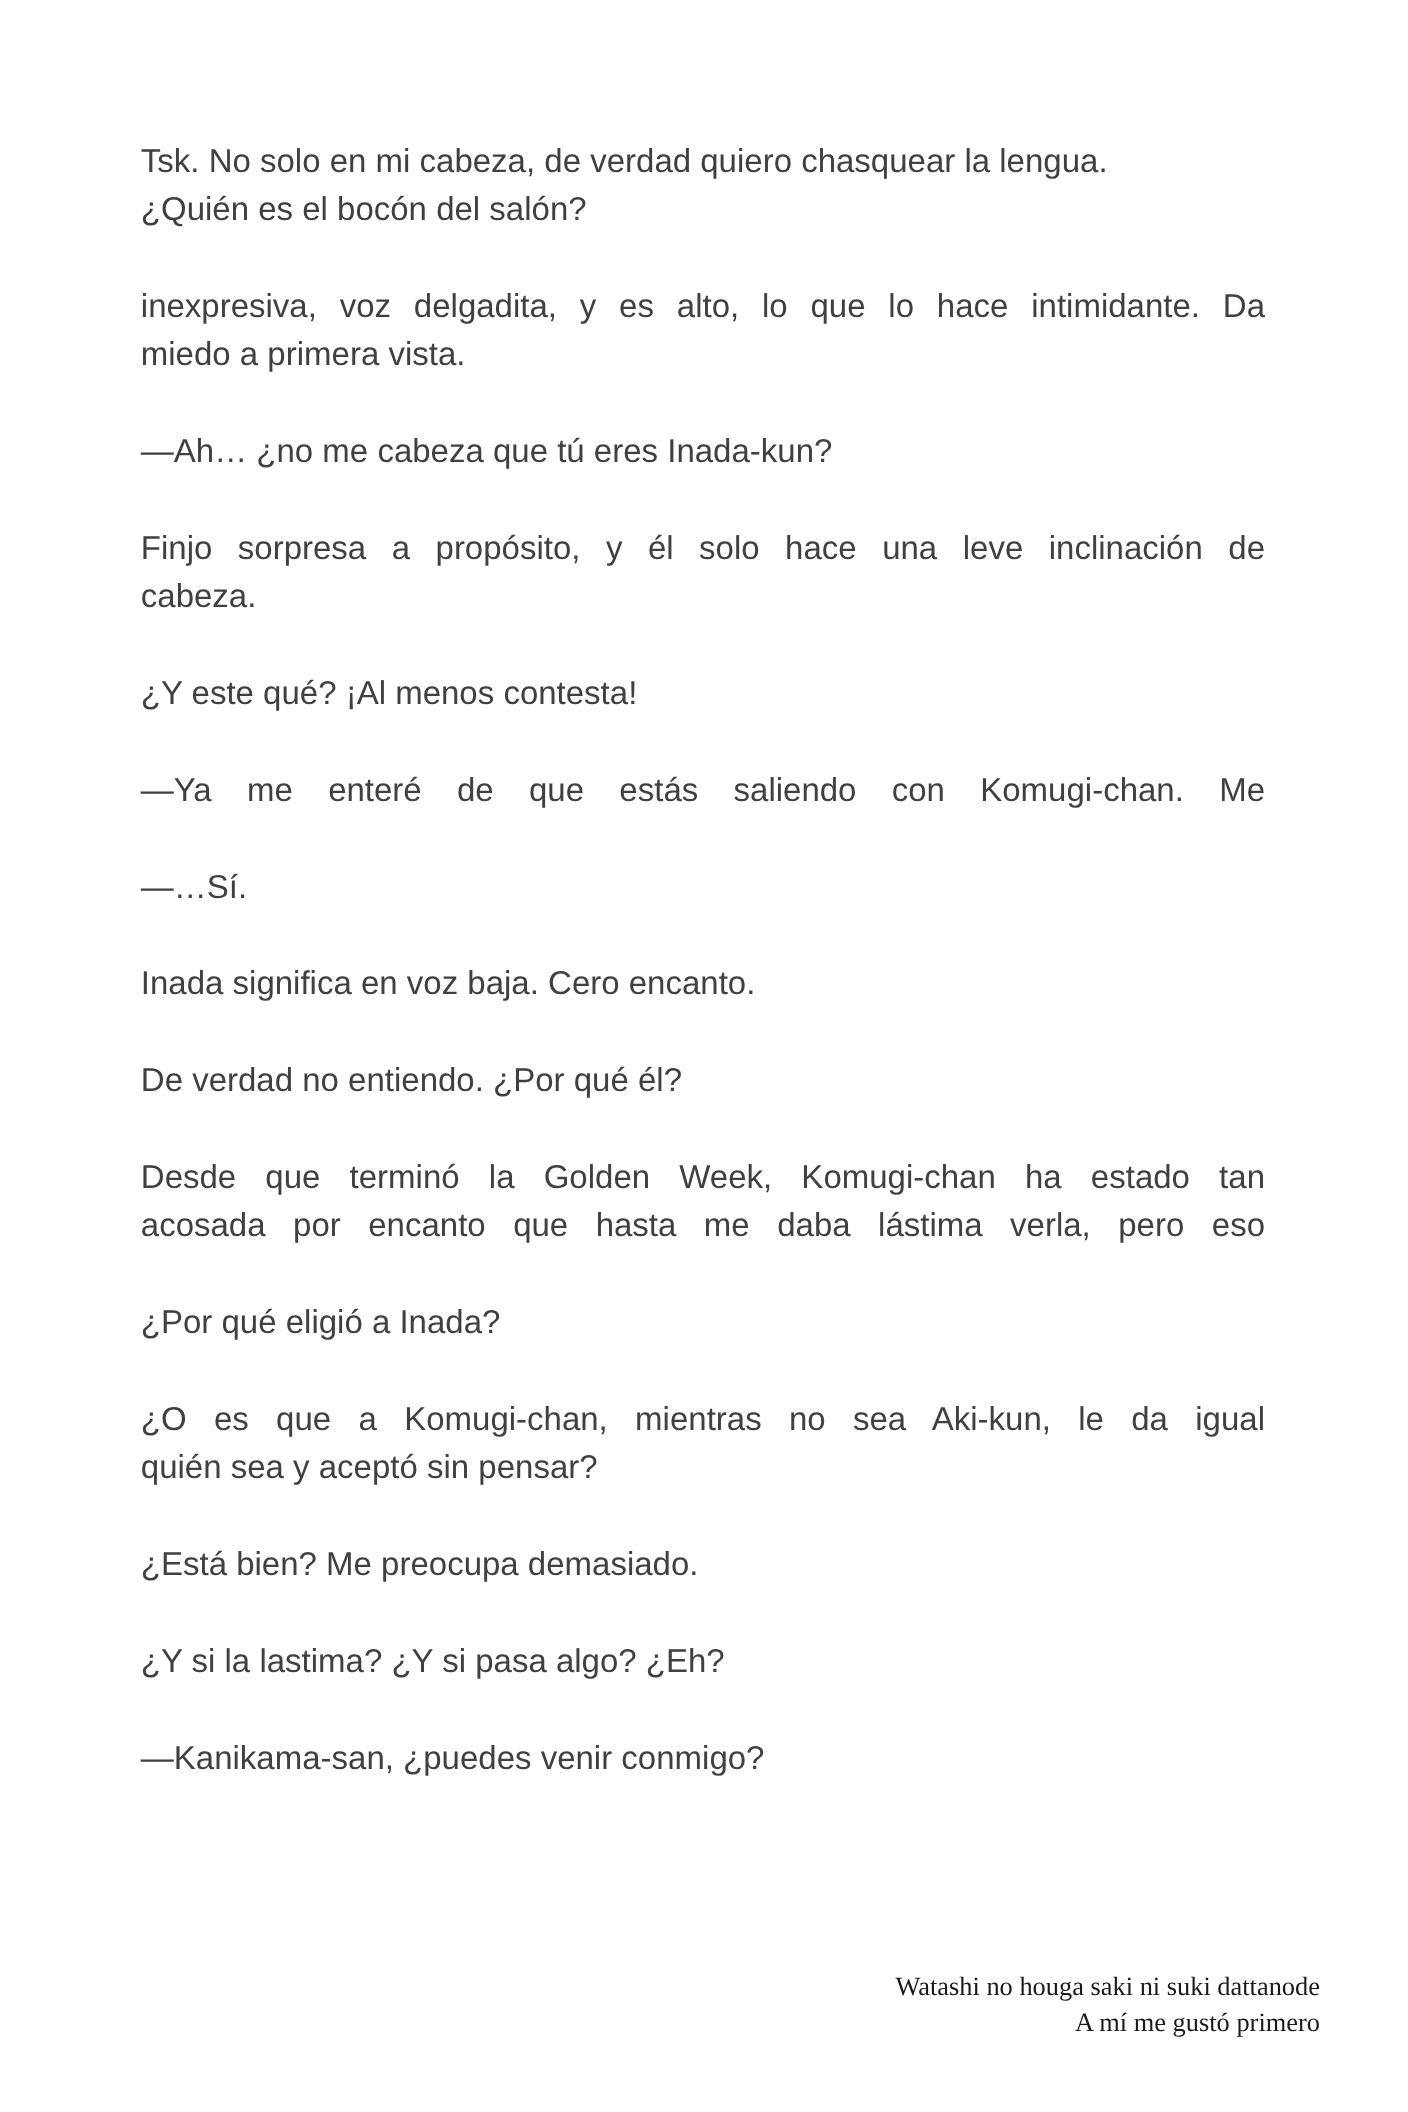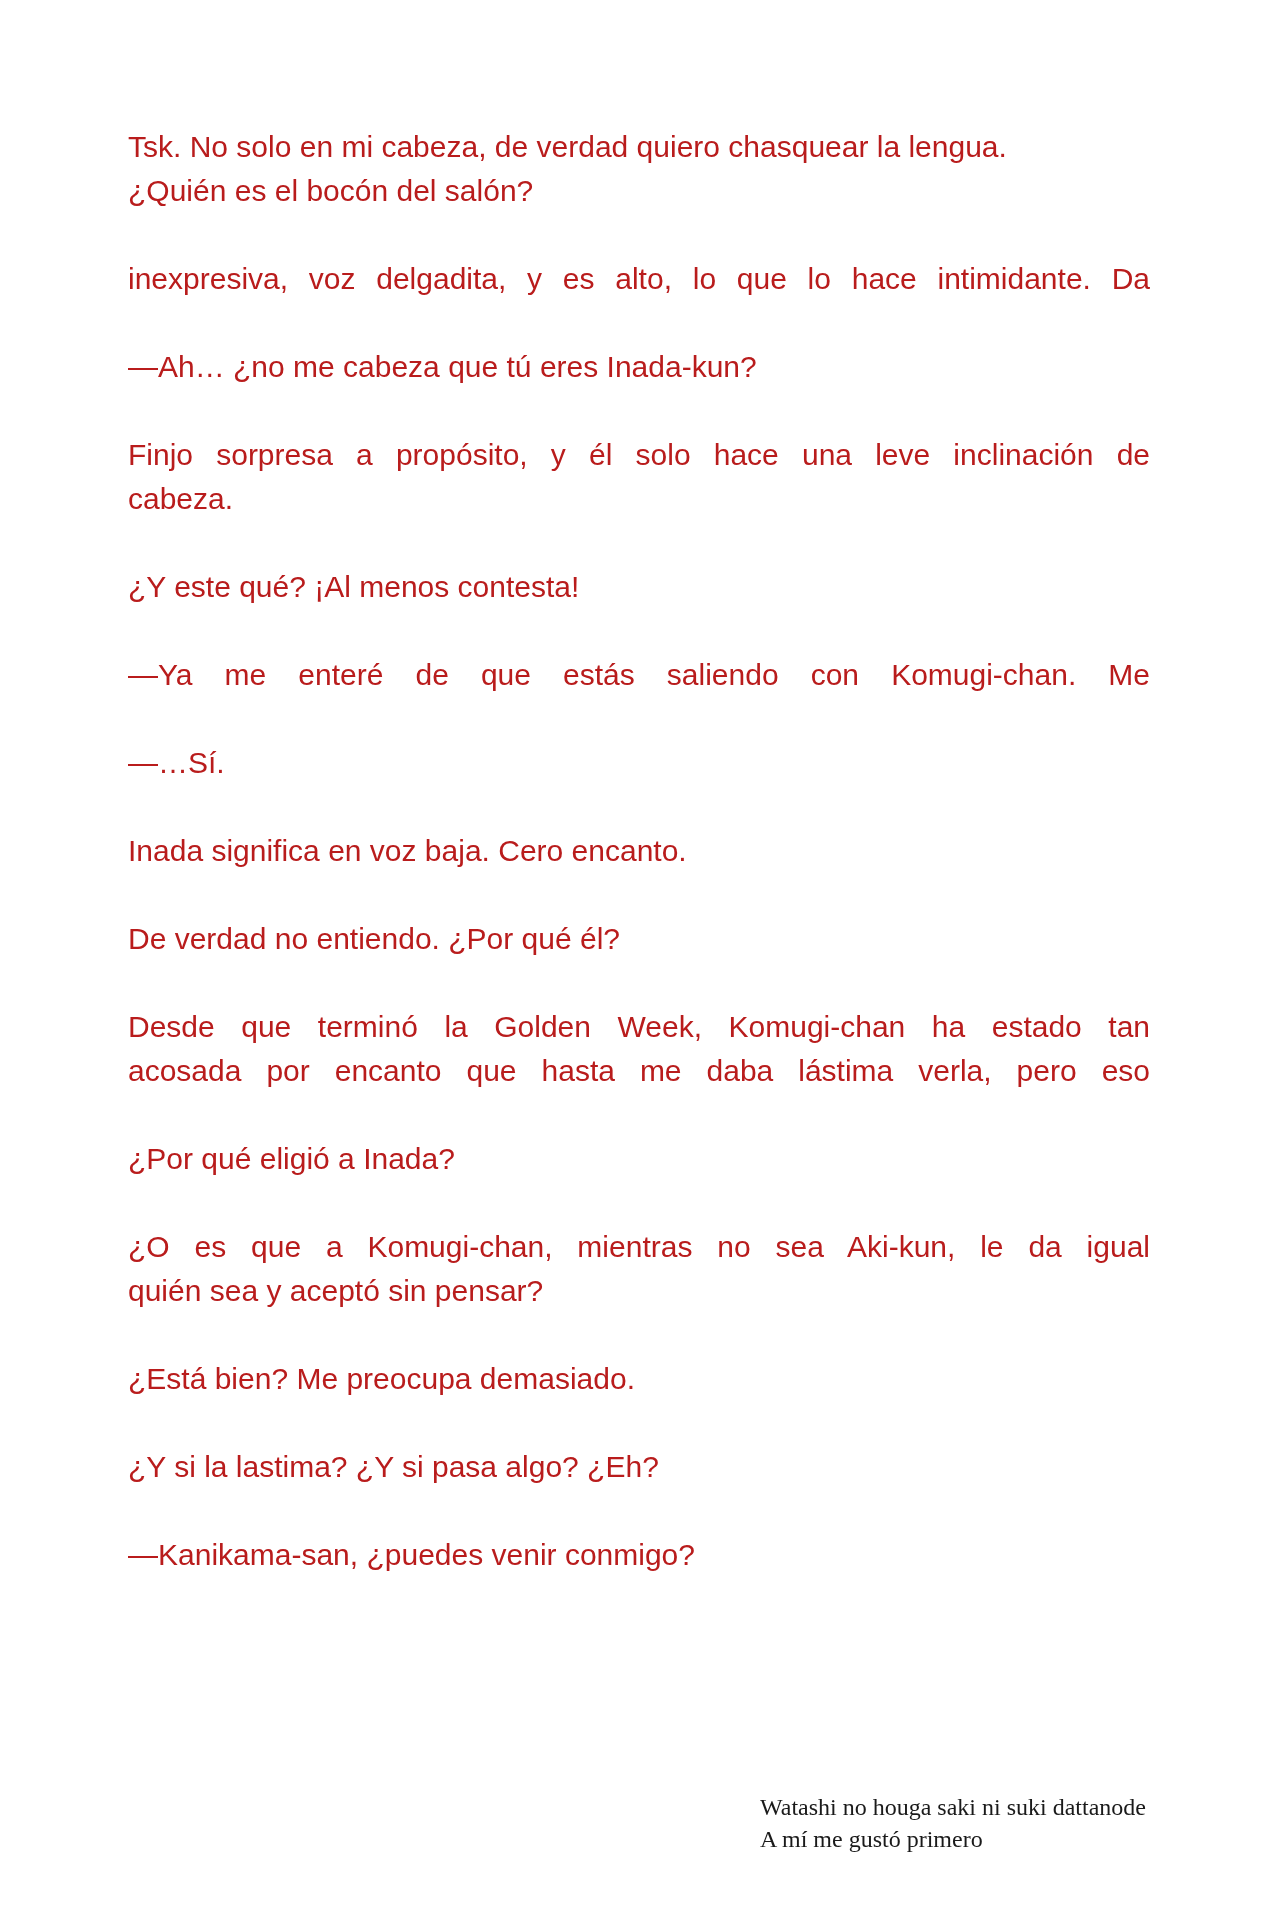--- a/index.html
+++ b/index.html
@@ -15,41 +15,41 @@
       color: #111111;
     }
     .page-body {
       position: absolute;
       left: 128px;
       top: 125px;
       width: 1022px;
       font-family: "Liberation Sans", sans-serif;
       font-size: 30px;
       line-height: 44px;
-      color: #b91c1c;
+      color: #404040;
     }
     .para {
       margin: 0 0 44px 0;
     }
     .line {
       display: block;
       white-space: nowrap;
       text-align: left;
     }
     .line.justify {
       white-space: normal;
       text-align: justify;
       text-align-last: justify;
     }
     .footer {
       position: absolute;
       left: 760px;
       top: 1791px;
       width: 440px;
-      text-align: left;
+      text-align: right;
       font-family: "Liberation Serif", serif;
       font-size: 24px;
       line-height: 32px;
       color: #1a1a1a;
     }
     .footer-line {
       display: block;
       white-space: nowrap;
     }
   </style>
@@ -58,20 +58,21 @@
 
 <main class="page-body">
 
   <p class="para">
     <span class="line">Tsk. No solo en mi cabeza, de verdad quiero chasquear la lengua.</span>
     <span class="line">¿Quién es el bocón del salón?</span>
   </p>
 
   <p class="para">
     <span class="line justify">inexpresiva, voz delgadita, y es alto, lo que lo hace intimidante. Da</span>
+    <span class="line">miedo a primera vista.</span>
   </p>
 
   <p class="para">
     <span class="line">—Ah… ¿no me cabeza que tú eres Inada-kun?</span>
   </p>
 
   <p class="para">
     <span class="line justify">Finjo sorpresa a propósito, y él solo hace una leve inclinación de</span>
     <span class="line">cabeza.</span>
   </p>

